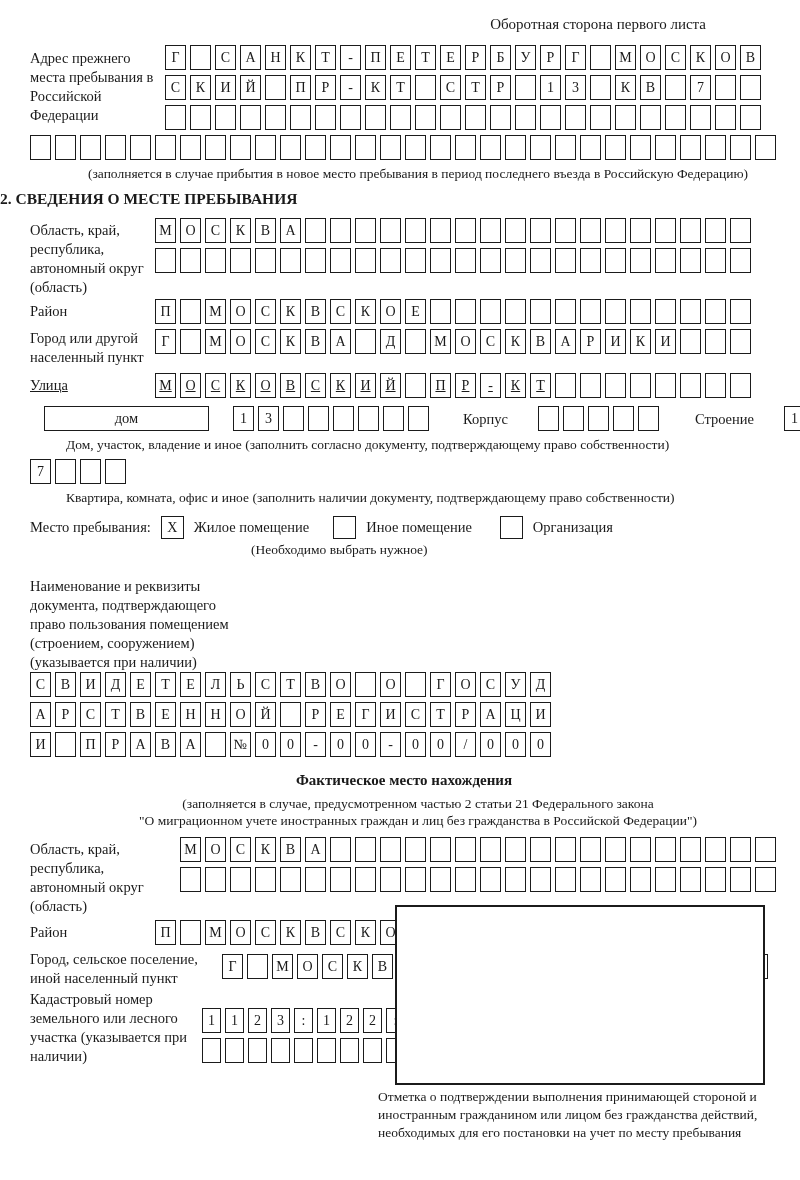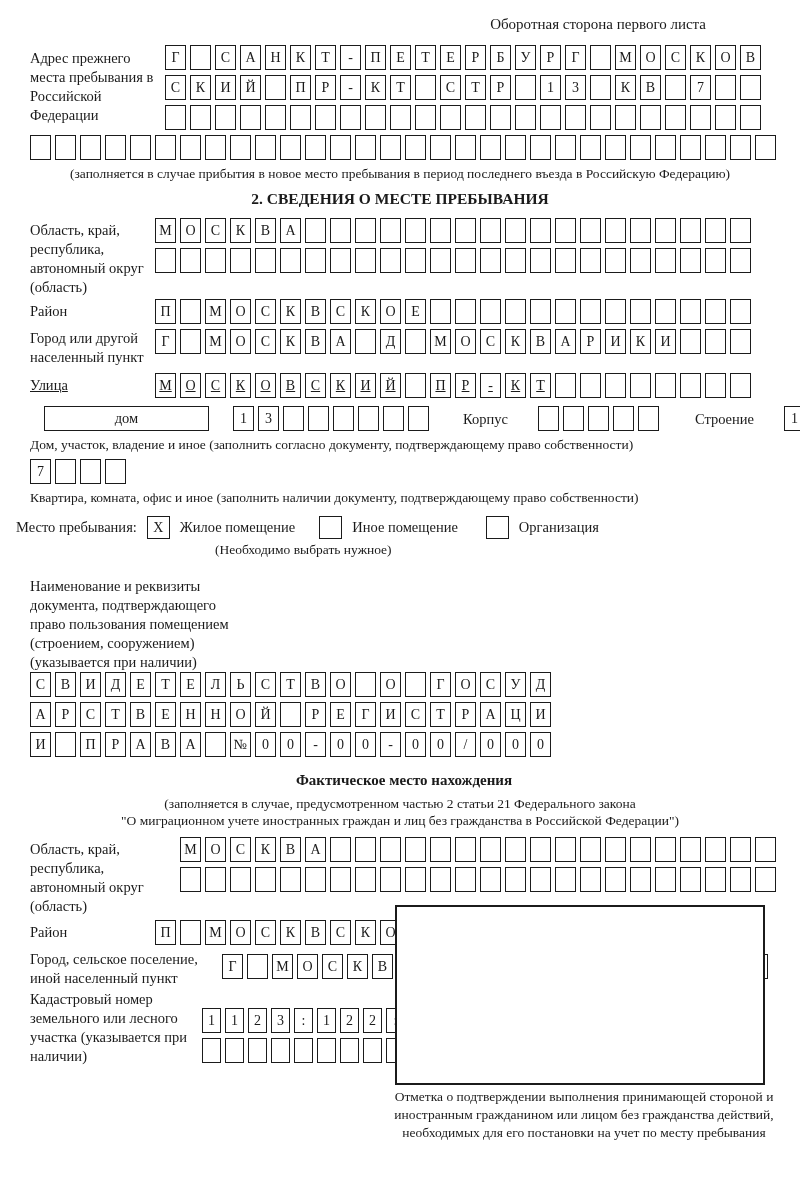--- a/index.html
+++ b/index.html
@@ -13,41 +13,41 @@
   }
   .frow{display:flex;align-items:flex-start;}
   .label{font-size:14.5px;line-height:19px;}
   .cells{display:flex;gap:4px;margin-bottom:5px;}
   .cell{
     display:inline-block;width:19px;height:23px;flex:0 0 19px;
     border:1.6px solid #1b1b1b;text-align:center;
     font-size:14px;line-height:23px;font-family:"Liberation Serif", serif;
   }
   .cells.tight .cell{width:17px;flex-basis:17px;}
-  .caption{font-size:13.5px;line-height:17px;}
+  .caption{font-size:13.5px;line-height:17px;padding-left:36px;}
   .center{text-align:center;}
-  .sec-title{font-size:15.5px;font-weight:bold;text-align:center;margin:8px 0 10px 0;}
+  .sec-title{font-size:15.5px;font-weight:bold;margin:8px 0 10px 0;}
   .sub-title{font-size:15px;font-weight:bold;text-align:center;margin:10px 14px 6px 0;padding-left:22px;}
   .widebox{
     border:1.6px solid #1b1b1b;height:23px;line-height:23px;
     text-align:center;font-size:14.5px;flex:0 0 auto;
   }
   .inline-label{font-size:14.5px;line-height:26px;white-space:nowrap;}
   .checkbox{
     display:inline-block;width:21px;height:21px;border:1.6px solid #1b1b1b;
     text-align:center;font-size:14px;line-height:21px;flex:0 0 21px;
   }
-  .check-row{display:flex;align-items:center;gap:10px;margin:10px 0 2px 16px;font-size:14.5px;}
+  .check-row{display:flex;align-items:center;gap:10px;margin:10px 0 2px 30px;font-size:14.5px;}
   .stamp-box{
     position:absolute;left:395px;top:905px;width:366px;height:176px;
     border:2px solid #1b1b1b;background:#fff;
   }
   .stamp-caption{
     position:absolute;left:378px;top:1088px;width:412px;
-    font-size:13.5px;line-height:18px;text-align:center;
+    font-size:13.5px;line-height:18px;
   }
   .ml30{margin-left:30px;}
 </style>
 </head>
 <body>
 
 <div class="page">
 
   <div class="header-note">Оборотная сторона первого листа</div>
 

